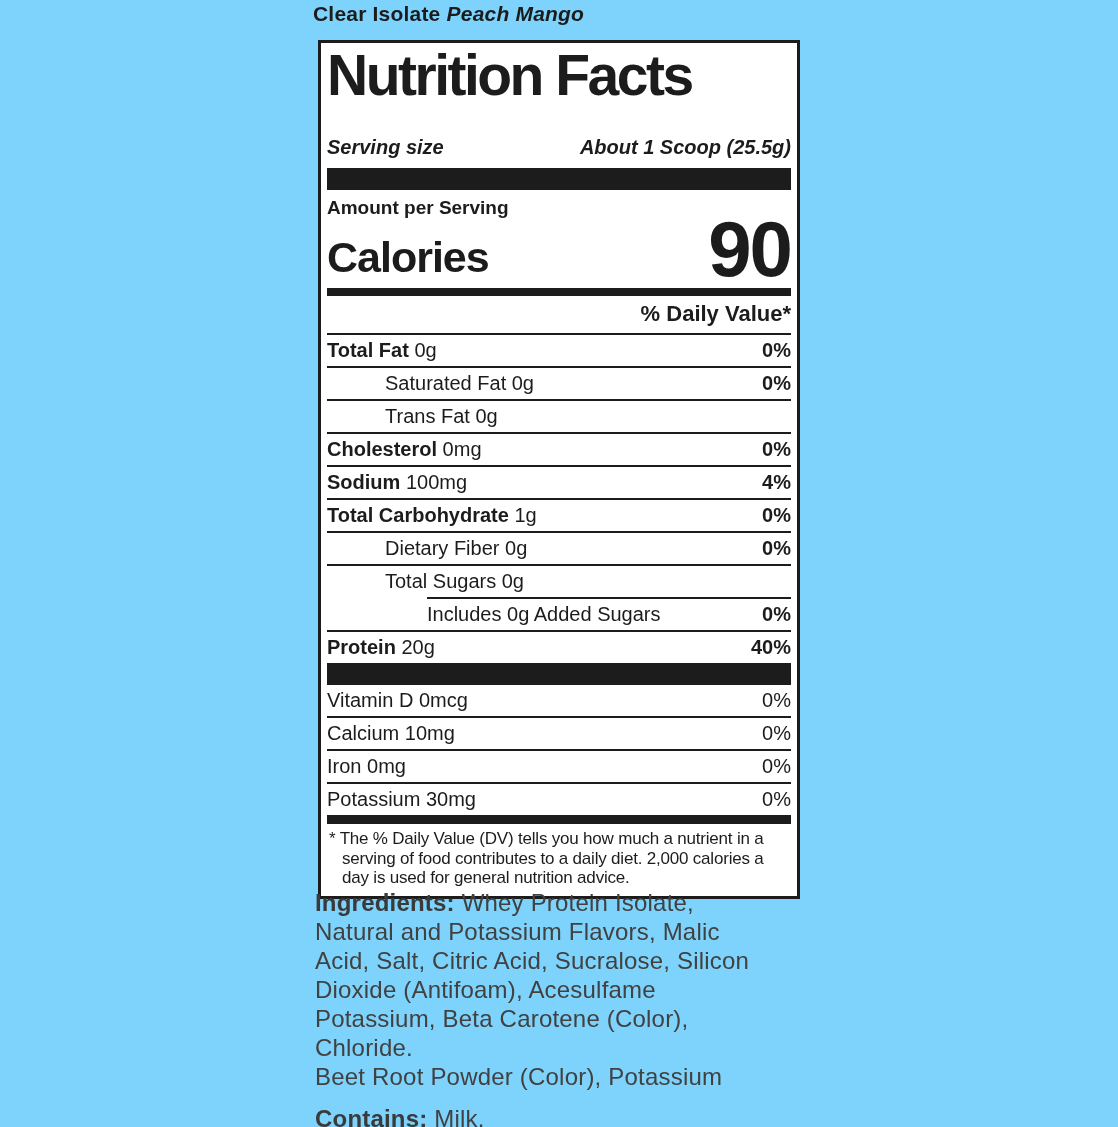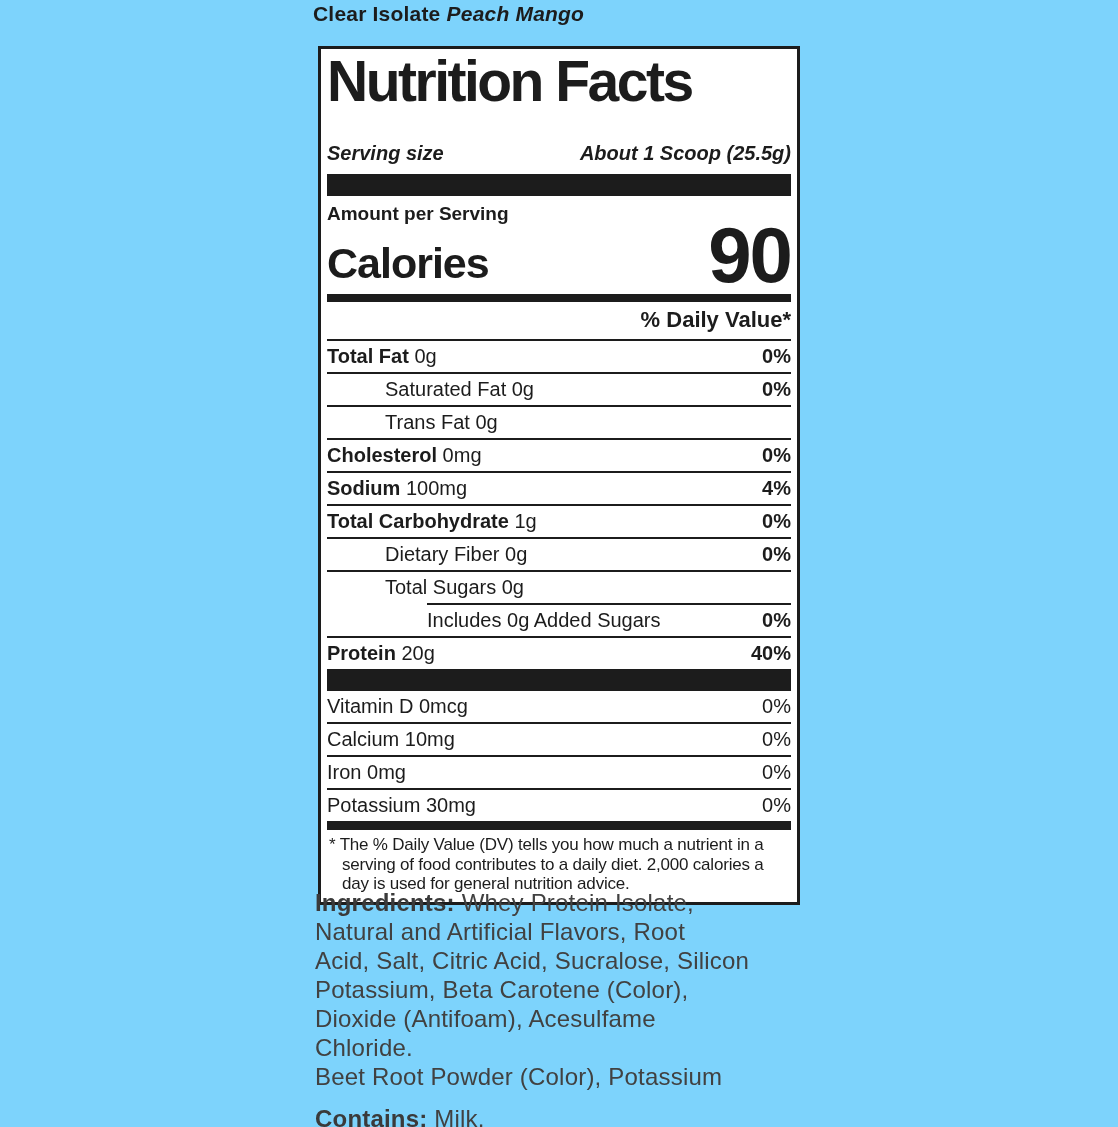--- a/index.html
+++ b/index.html
@@ -8,21 +8,21 @@
     font-family:"Liberation Sans", sans-serif; color:#1c1c1c; overflow:hidden;
   }
   .product-title {
     position:absolute; left:313px; top:2px;
     font-size:21px; font-weight:bold; letter-spacing:.2px; color:#1c1c1c;
   }
   .product-title .flavor { font-style:italic; }
 
   
   .nf {
-    position:absolute; left:318px; top:46px; width:482px; box-sizing:border-box;
+    position:absolute; left:318px; top:40px; width:482px; box-sizing:border-box;
     border:3px solid #1c1c1c; background:#fff; padding:2px 6px 0 6px;
   }
   .nf-title {
     font-weight:bold; font-size:57px; letter-spacing:-2.5px; line-height:60px;
     white-space:nowrap;
   }
   .serving-row {
     display:flex; justify-content:space-between; align-items:baseline;
     font-weight:bold; font-size:20px; margin-top:31px; padding-bottom:9px;font-style:italic;
   }
@@ -160,24 +160,24 @@
     <div class="bar bar-9"></div>
 
     <div class="footnote">* The % Daily Value (DV) tells you how much a nutrient in a serving of food contributes to a daily diet. 2,000 calories a day is used for general nutrition advice.</div>
   </div>
 
   <div class="ingredients">
     <div class="ing-line">
       <span class="lbl">Ingredients:</span>
       <span>Whey Protein Isolate,</span>
     </div>
-    <div class="ing-line">Natural and Artificial Flavors, Root</div>
+    <div class="ing-line">Natural and Potassium Flavors, Malic</div>
     <div class="ing-line">Acid, Salt, Citric Acid, Sucralose, Silicon</div>
+    <div class="ing-line">Dioxide (Antifoam), Acesulfame</div>
     <div class="ing-line">Potassium, Beta Carotene (Color),</div>
-    <div class="ing-line">Dioxide (Antifoam), Acesulfame</div>
     <div class="ing-line">Chloride.</div>
     <div class="ing-line">Beet Root Powder (Color), Potassium</div>
 
     <div class="contains">
       <span class="lbl">Contains:</span>
       <span>Milk.</span>
     </div>
   </div>
 
 </div>

